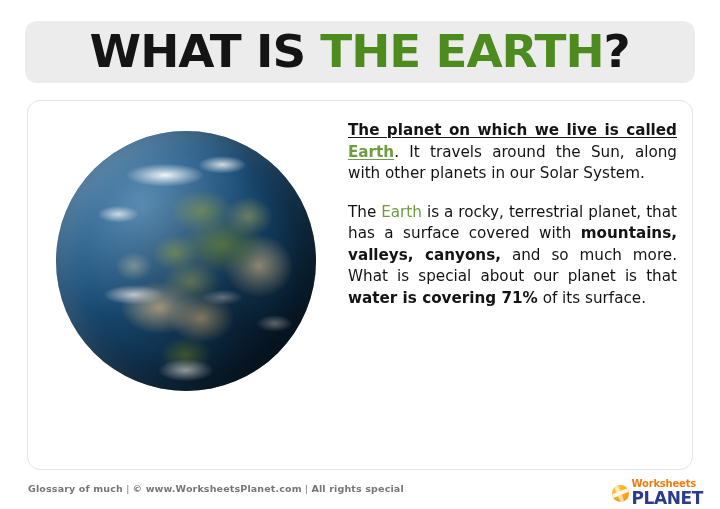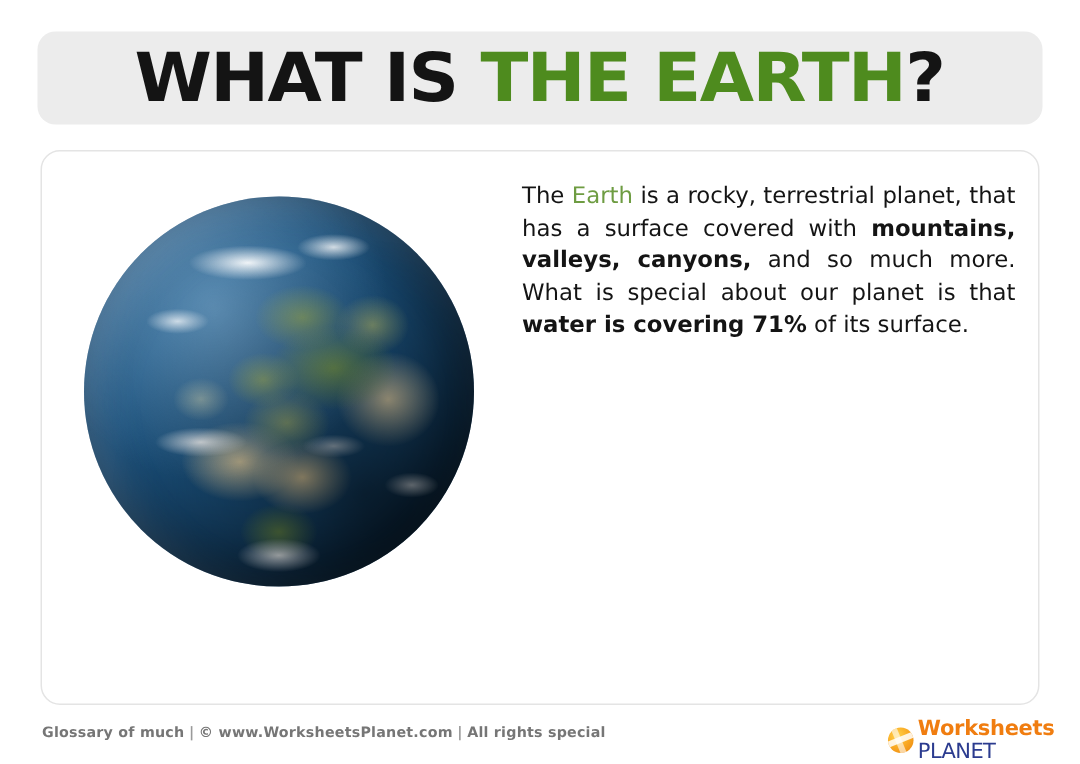--- a/index.html
+++ b/index.html
@@ -200,29 +200,29 @@
     background: rgba(255,255,255,0.6);
     transform: rotate(-22deg);
   }
   .logo-words {
     display: flex;
     flex-direction: column;
     line-height: 1;
   }
   .logo-top {
     font-family: "DejaVu Sans", sans-serif;
-    font-size: 14px;
+    font-size: 10px;
     font-weight: 700;
     color: #f07d10;
     letter-spacing: -0.2px;
   }
   .logo-bottom {
     font-family: "DejaVu Sans", sans-serif;
-    font-size: 14px;
-    font-weight: 400;
+    font-size: 17px;
+    font-weight: 700;
     color: #2b3b8f;
     letter-spacing: -0.4px;
     margin-top: 1px;
   }
 </style>
 </head>
 <body>
 
 <div class="page">
 
@@ -234,20 +234,21 @@
 
     <div class="earth-pane">
       <div class="earth-globe">
         <div class="earth-land"></div>
         <div class="earth-clouds"></div>
         <div class="earth-shade"></div>
       </div>
     </div>
 
     <div class="text-pane">
+      <p class="para"><span class="b u">The planet on which we live is called </span><span class="b g u">Earth</span><span>. It travels around the Sun, along with other planets in our Solar System.</span></p>
       <p class="para"><span>The </span><span class="g">Earth</span><span> is a rocky, terrestrial planet, that has a surface covered with </span><span class="b">mountains, valleys, canyons,</span><span> and so much more. What is special about our planet is that </span><span class="b">water is covering 71%</span><span> of its surface.</span></p>
     </div>
 
   </div>
 
   <div class="footer">
     <div class="footer-text"><span>Glossary of much</span><span class="footer-sep">|</span><span>©</span> <span>www.WorksheetsPlanet.com</span><span class="footer-sep">|</span><span>All rights special</span></div>
 
     <div class="logo">
       <div class="logo-mark"></div>

